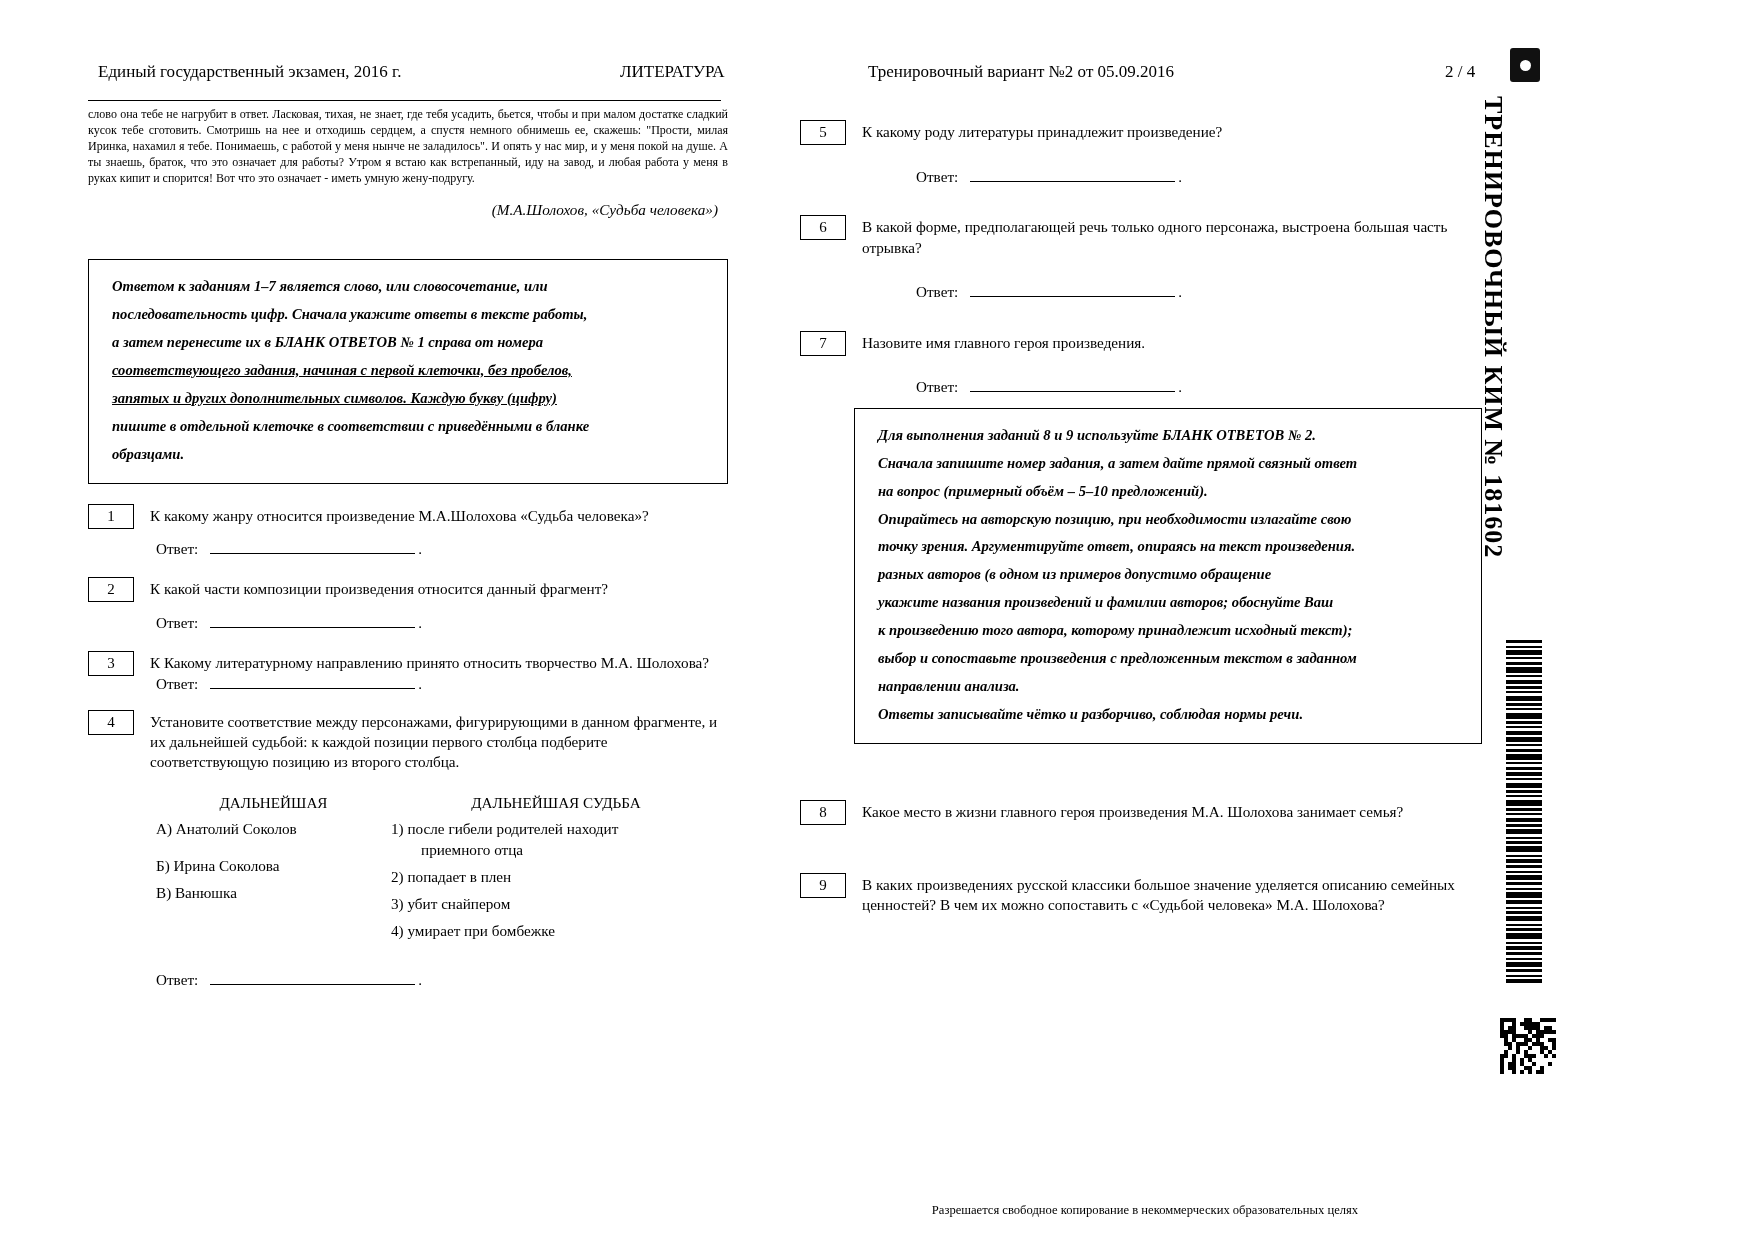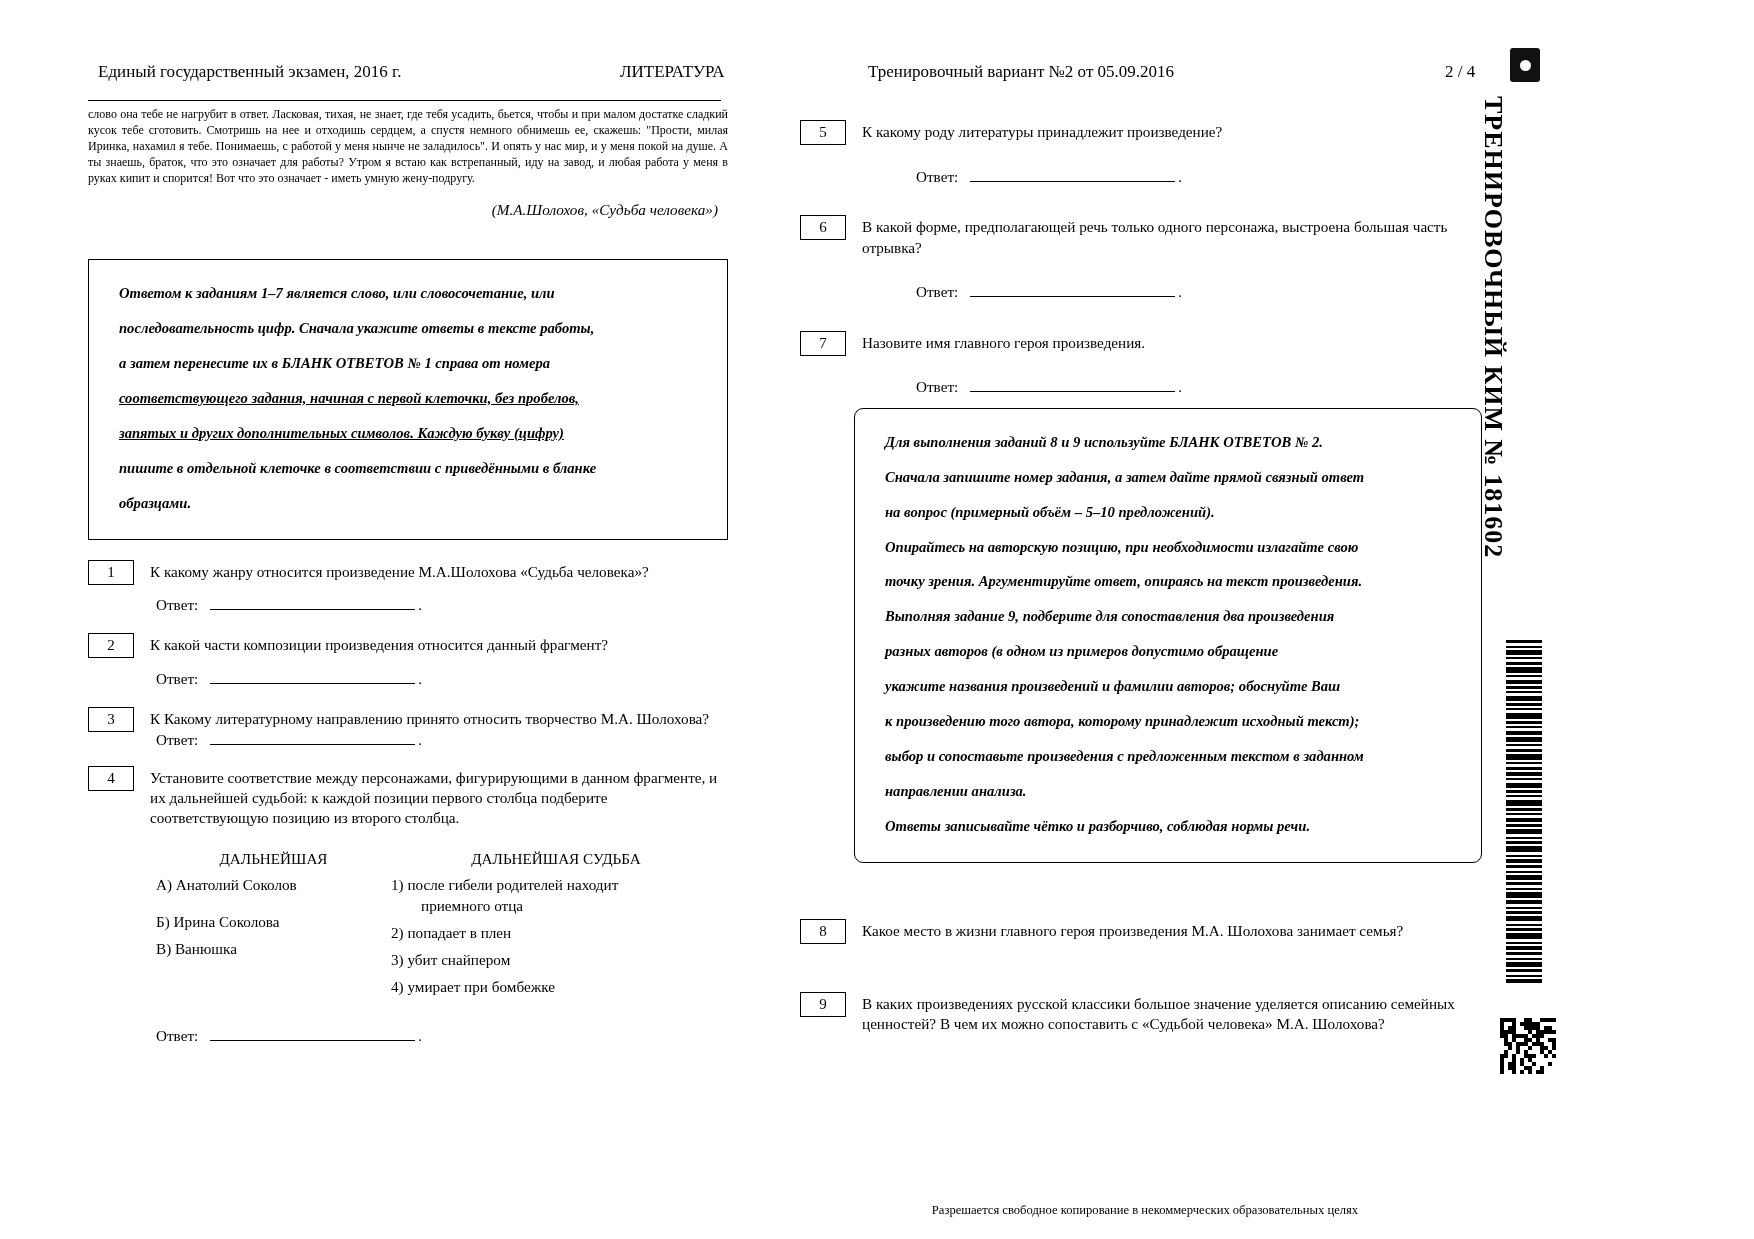--- a/index.html
+++ b/index.html
@@ -77,21 +77,21 @@
 
   
   .instr-box {
     border: 1px solid #000;
     padding: 8px 12px 10px 14px;
     font-style: italic;
     font-weight: bold;
     font-size: 14.6px;
     line-height: 1.3;
   }
-  .instr-box p { margin: 16px; }
+  .instr-box p { margin: 9px; }
   .instr-box .u { text-decoration: underline; }
 
   
   .task {
     position: relative;
     padding-left: 62px;
     margin-top: 16px;
     font-size: 15.2px;
     line-height: 1.3;
   }
@@ -308,27 +308,26 @@
     </div>
 
     <div class="task-r" style="margin-top:30px;">
       <div class="task-num">7</div>
       <span class="task-text">Назовите имя главного героя произведения.</span>
       <div class="answer-line" style="margin-top:24px; margin-left:54px;">
         <span>Ответ:</span><span class="blank"></span>.
       </div>
     </div>
 
-    <div class="instr-box" style="margin-top:10px; margin-left:54px; width:600px;border-radius:9px;">
+    <div class="instr-box" style="margin-top:10px; margin-left:54px; width:600px;">
       <p>Для выполнения заданий 8 и 9 используйте БЛАНК ОТВЕТОВ № 2.</p>
       <p>Сначала запишите номер задания, а затем дайте прямой связный ответ</p>
       <p>на вопрос (примерный объём – 5–10 предложений).</p>
       <p>Опирайтесь на авторскую позицию, при необходимости излагайте свою</p>
       <p>точку зрения. Аргументируйте ответ, опираясь на текст произведения.</p>
-      <p>Выполняя задание 9, подберите для сопоставления два произведения</p>
       <p>разных авторов (в одном из примеров допустимо обращение</p>
       <p>укажите названия произведений и фамилии авторов; обоснуйте Ваш</p>
       <p>к произведению того автора, которому принадлежит исходный текст);</p>
       <p>выбор и сопоставьте произведения с предложенным текстом в заданном</p>
       <p>направлении анализа.</p>
       <p>Ответы записывайте чётко и разборчиво, соблюдая нормы речи.</p>
     </div>
 
     <div class="task-r" style="margin-top:58px;">
       <div class="task-num">8</div>

